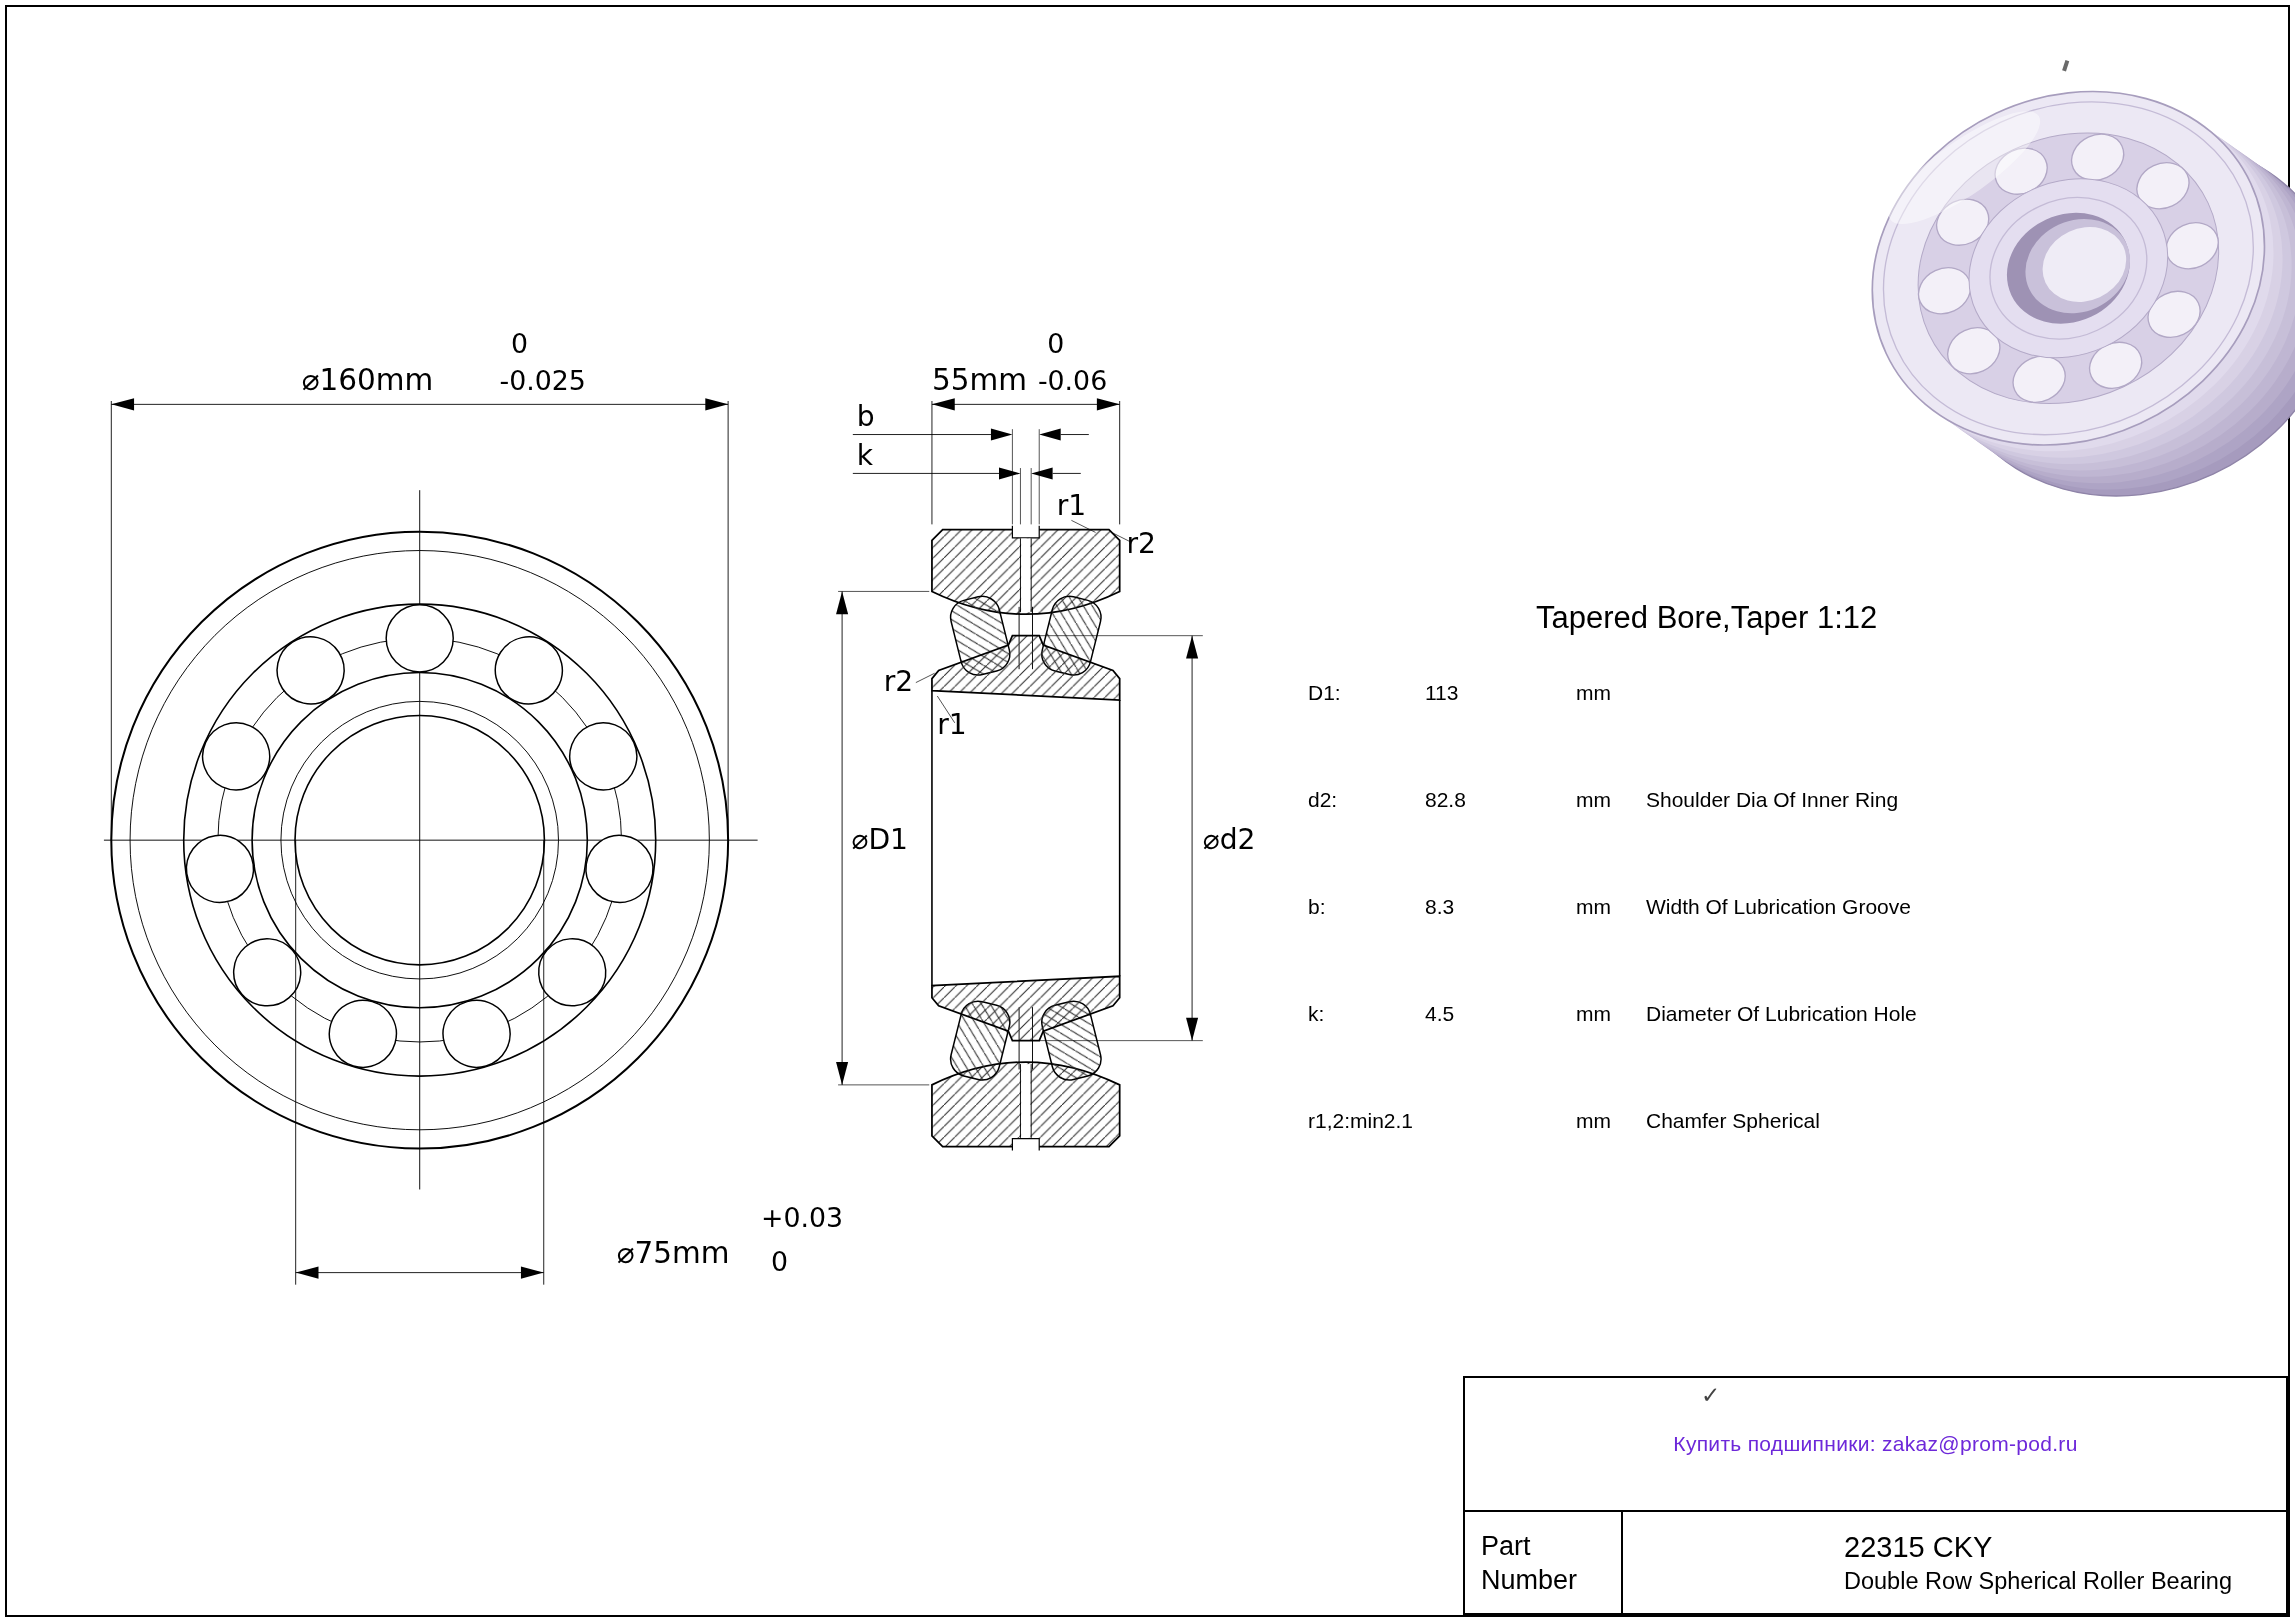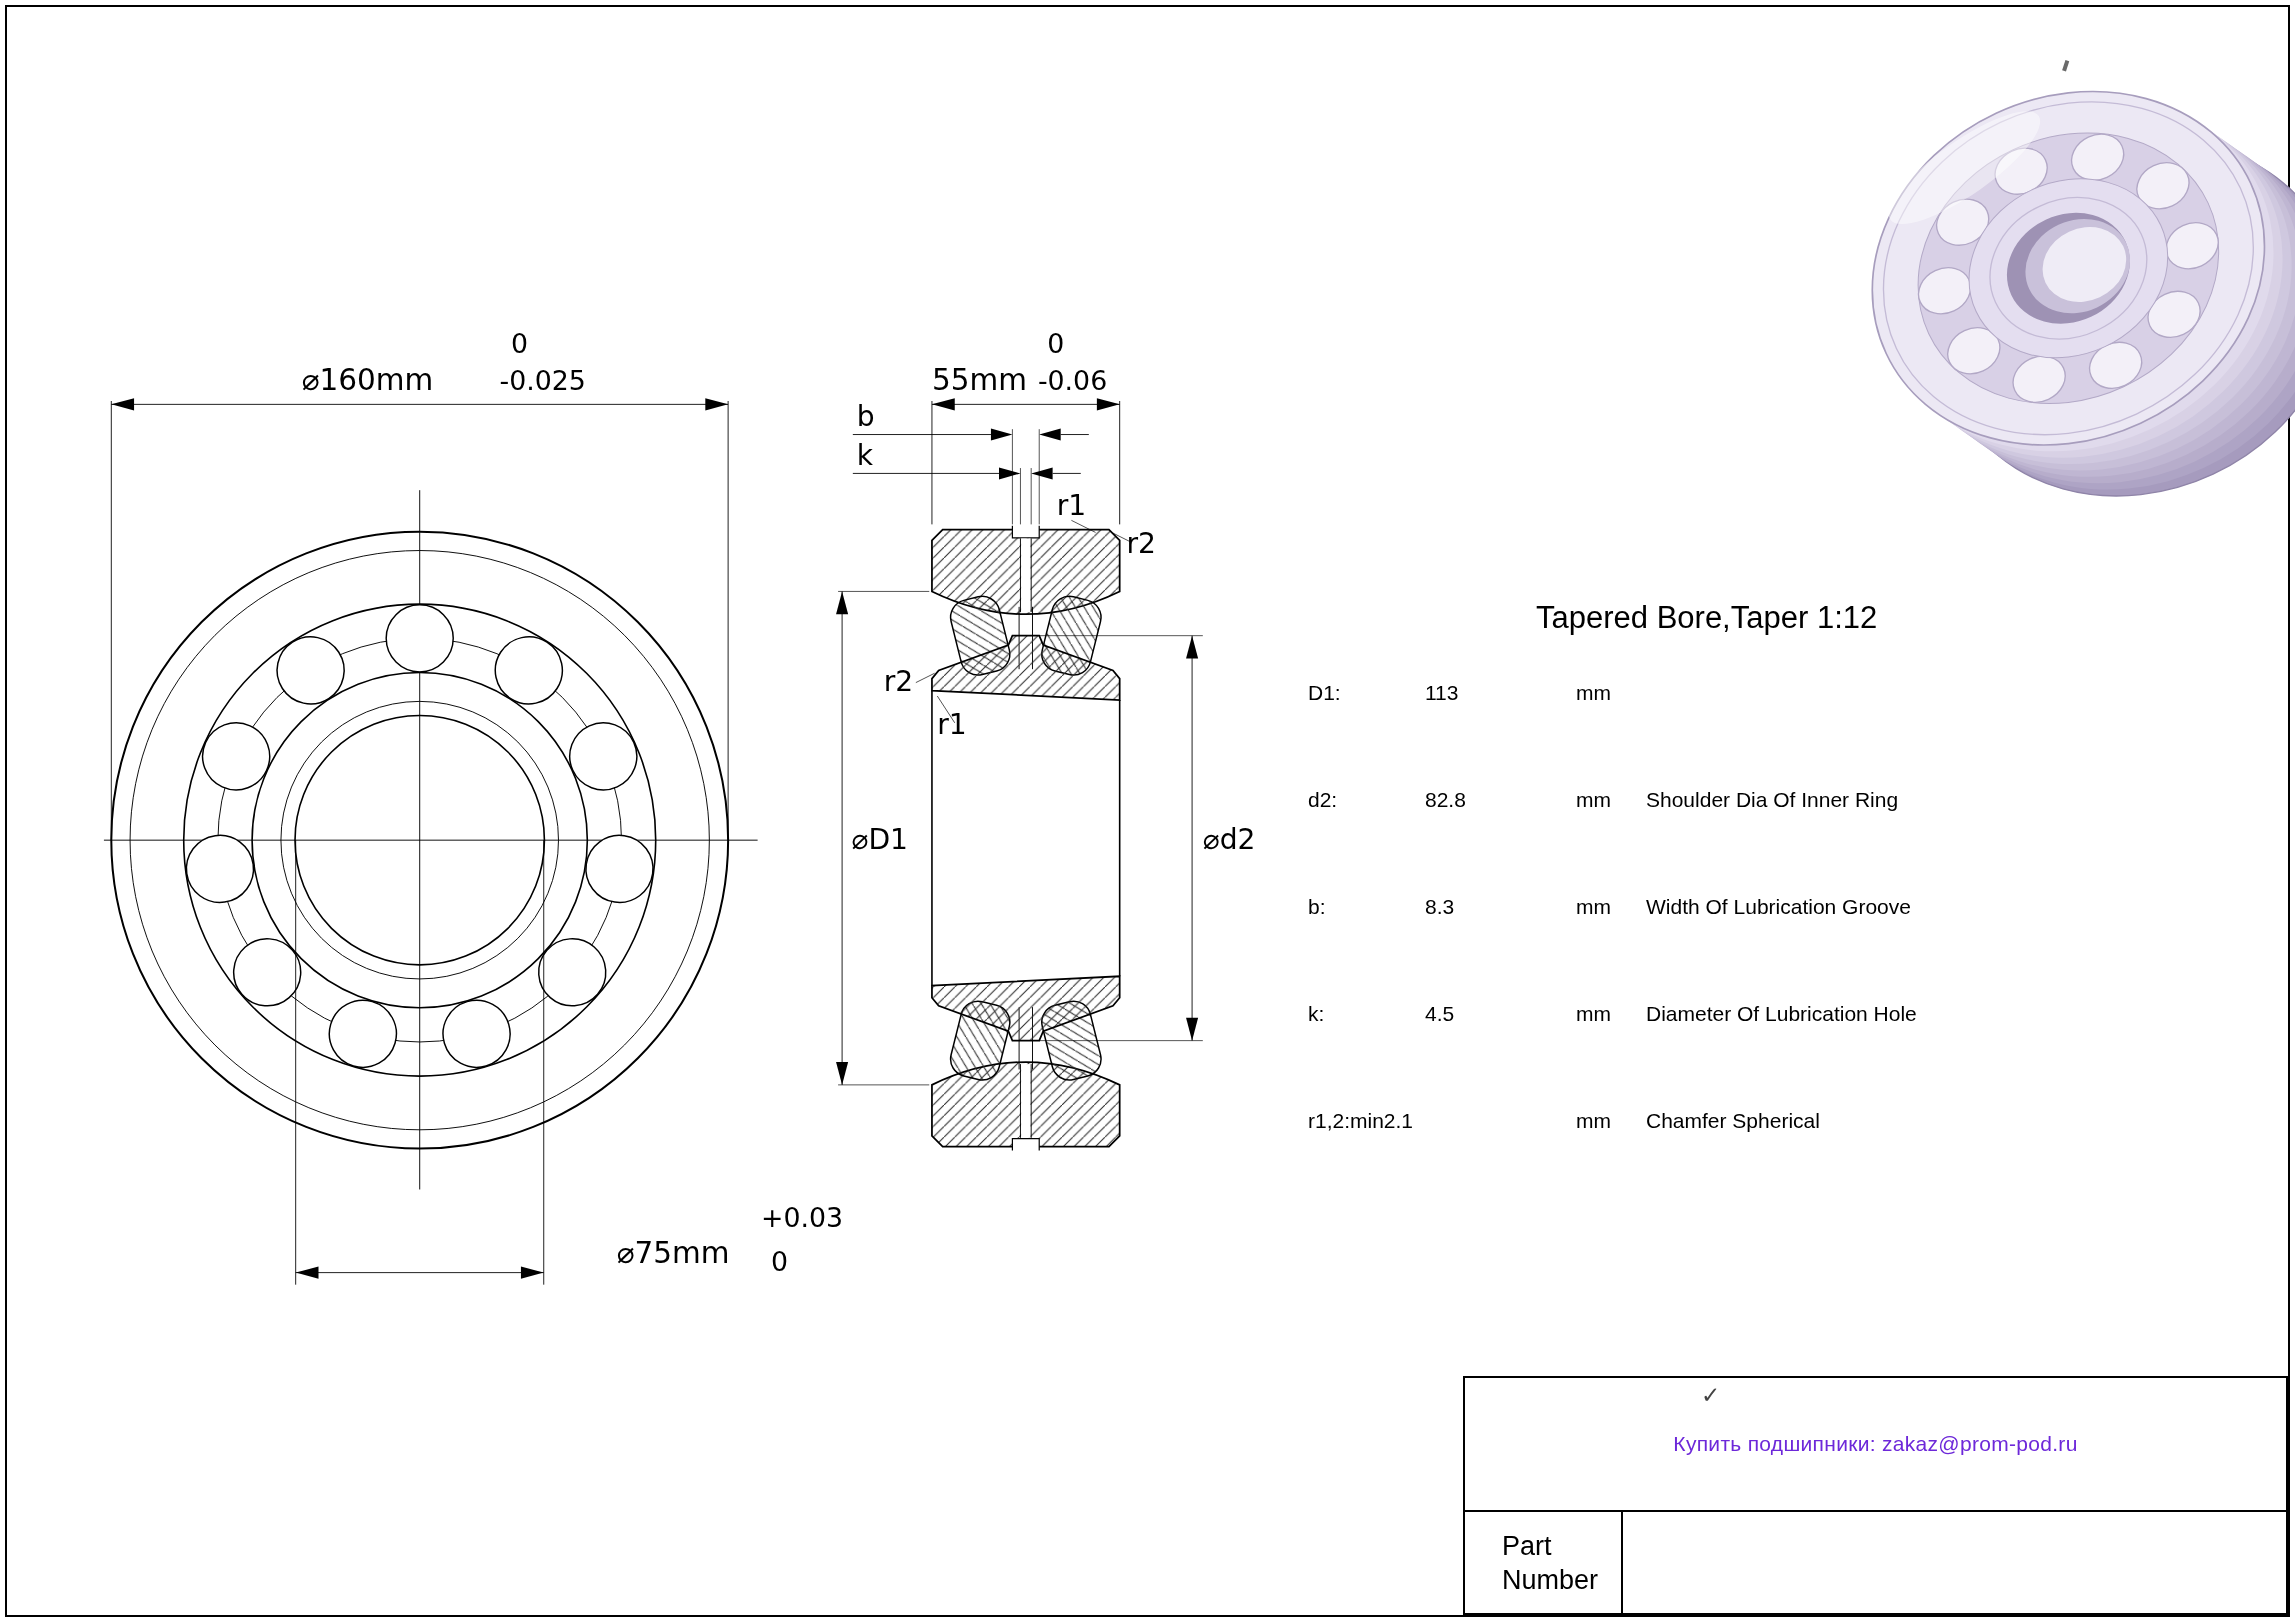--- a/index.html
+++ b/index.html
@@ -35,21 +35,21 @@
   .spec-desc{flex:none}
 
   .title-block{position:absolute;left:1463px;top:1376px;width:825px;height:239px;
                border:2px solid #000;box-sizing:border-box;display:flex;flex-direction:column;background:#fff}
   .tb-top{height:134px;border-bottom:2px solid #000;box-sizing:border-box;display:flex;
           align-items:center;justify-content:center;position:relative}
   .tb-contact{font-size:21px;color:#6d28d9;letter-spacing:0.3px}
   .tb-mark{position:absolute;left:236px;top:4px;font-size:23px;color:#444}
   .tb-bottom{flex:1;display:flex}
   .tb-part-label{width:158px;border-right:2px solid #000;box-sizing:border-box;display:flex;
-                 flex-direction:column;justify-content:center;padding-left:37px;font-size:27px;line-height:34px}
+                 flex-direction:column;justify-content:center;padding-left:16px;font-size:27px;line-height:34px}
   .tb-part-info{flex:1;display:flex;flex-direction:column;justify-content:center;padding-left:221px}
   .tb-part-number{font-size:29px;line-height:38px}
   .tb-part-desc{font-size:23.5px;line-height:31px}
 </style>
 </head>
 <body>
 
 <div class="page">
   <div class="frame"></div>
 
@@ -315,16 +315,20 @@
   <div class="title-block">
     <div class="tb-top">
       <span class="tb-mark">✓</span>
       <span class="tb-contact">Купить подшипники: zakaz@prom-pod.ru</span>
     </div>
     <div class="tb-bottom">
       <div class="tb-part-label">
         <span>Part</span>
         <span>Number</span>
       </div>
+      <div class="tb-part-info">
+        <span class="tb-part-number">22315 CKY</span>
+        <span class="tb-part-desc">Double Row Spherical Roller Bearing</span>
+      </div>
     </div>
   </div>
 </div>
 
 
 </body></html>

